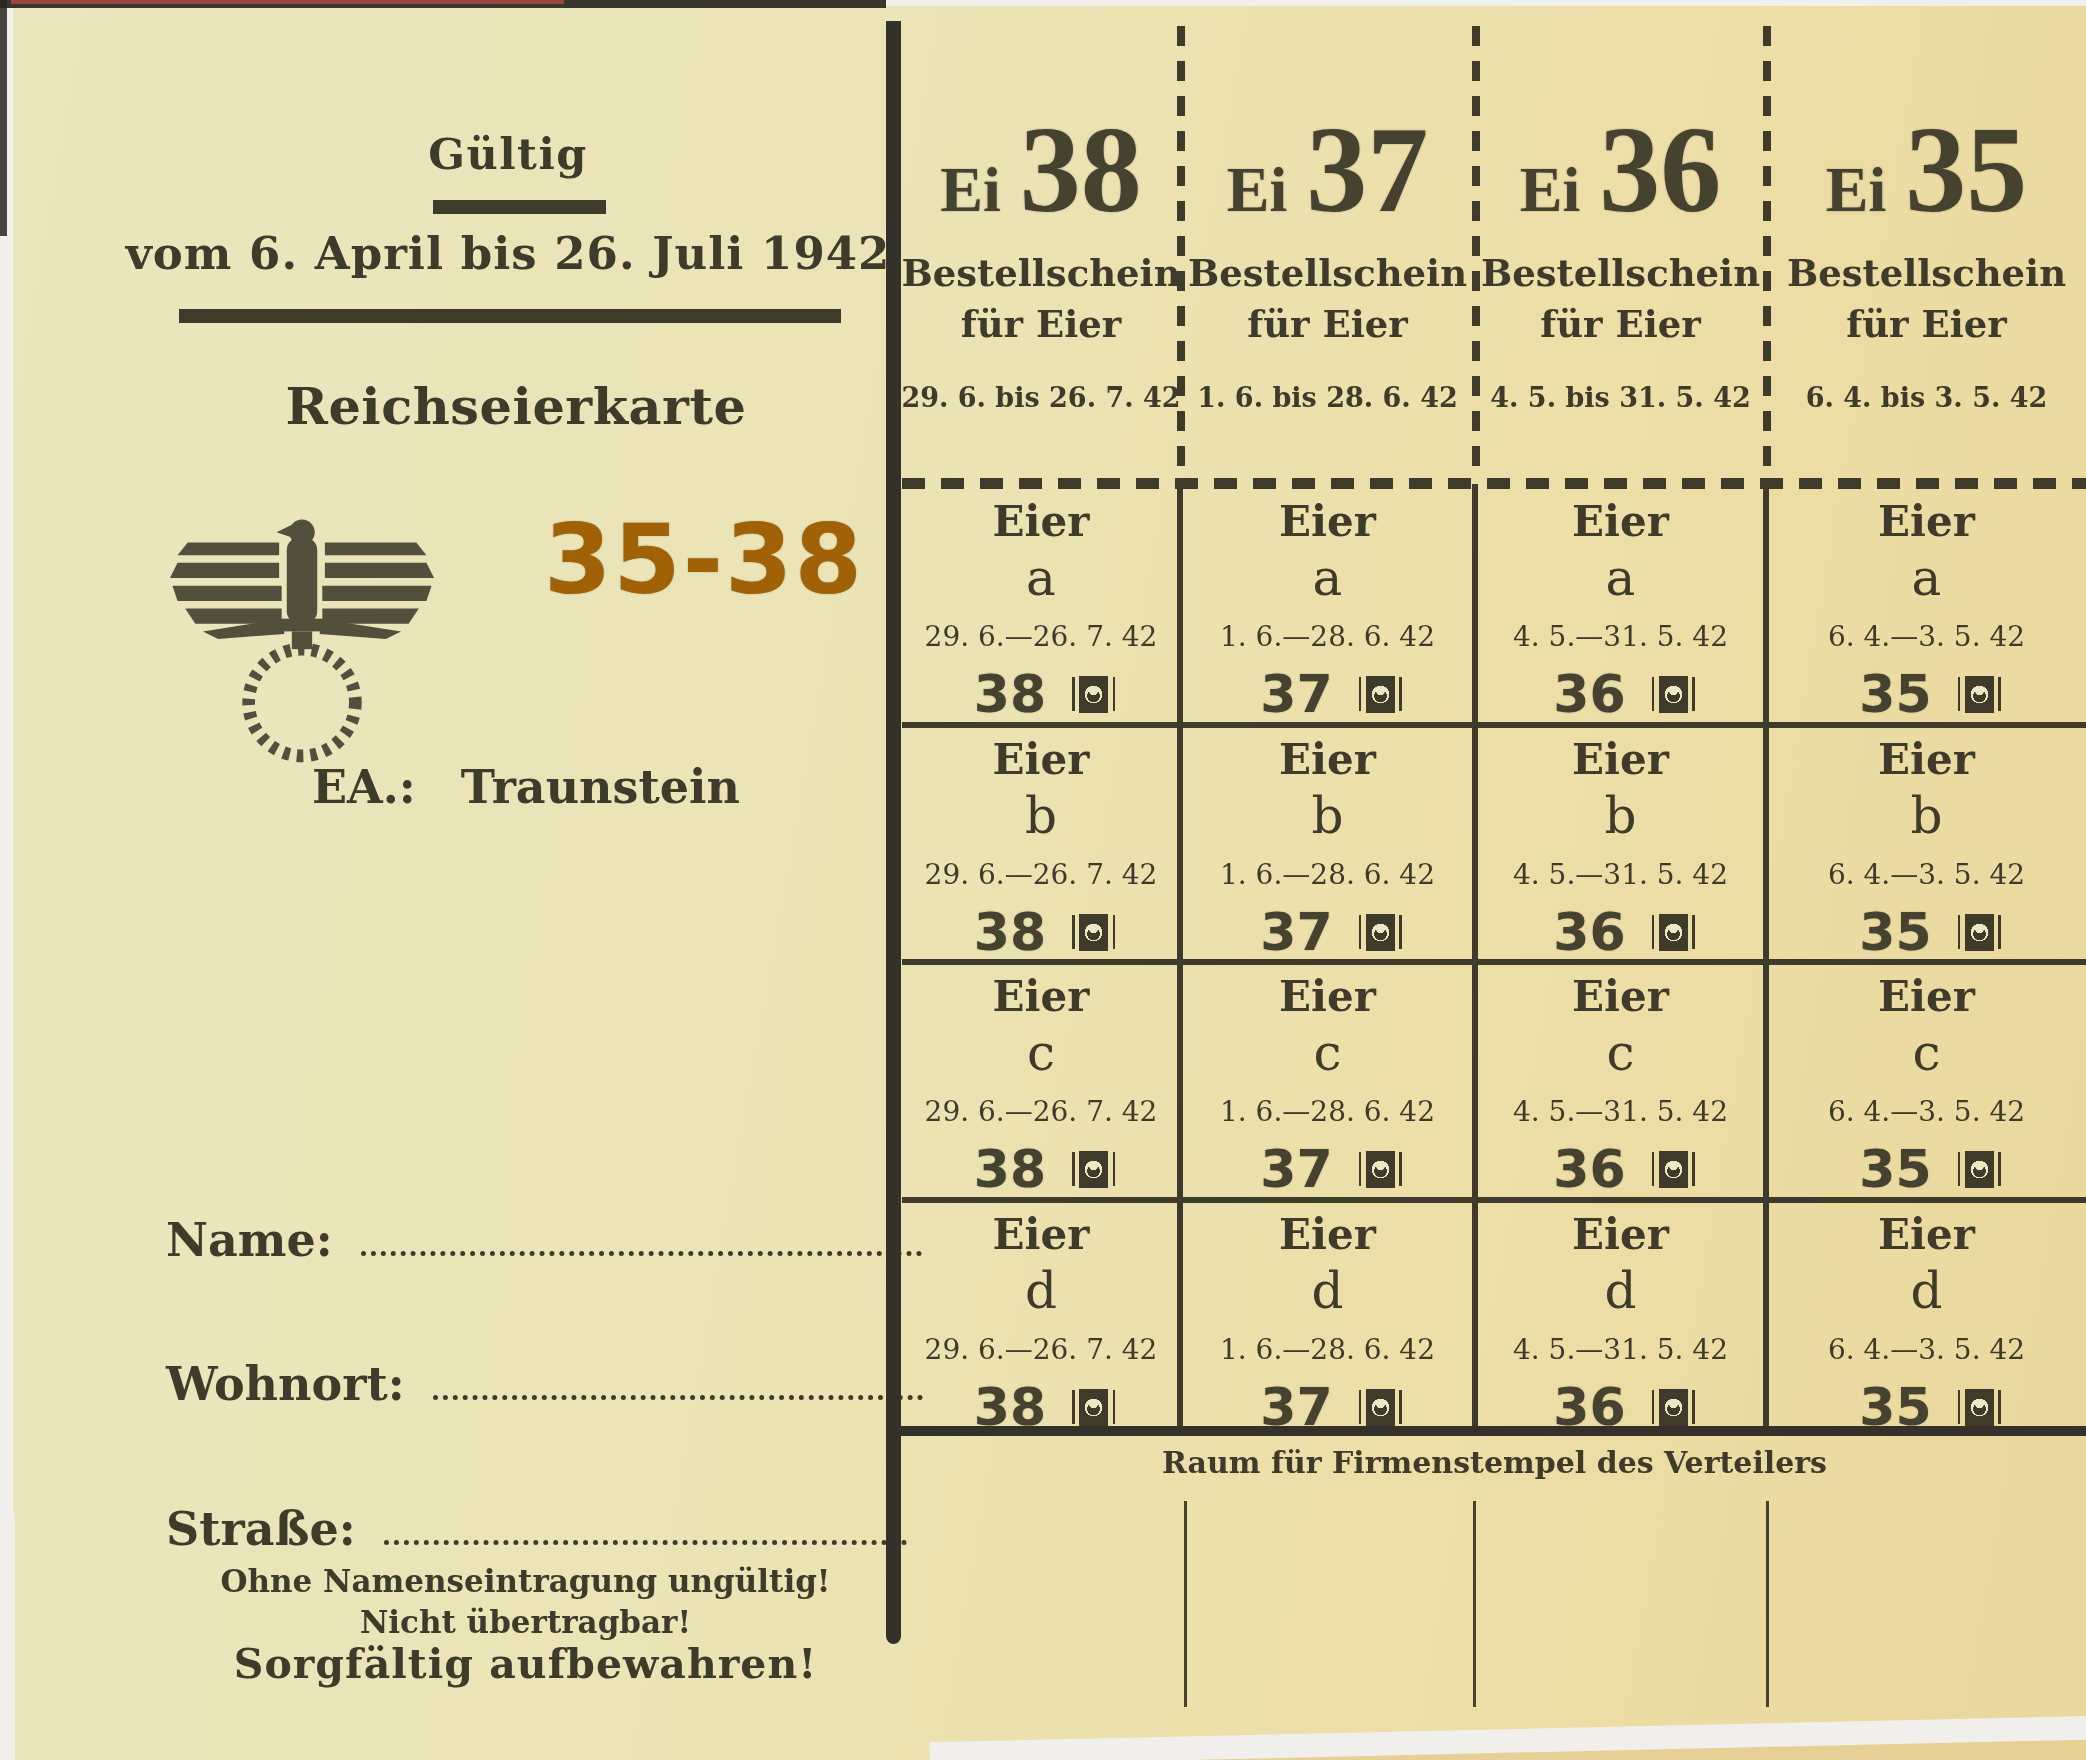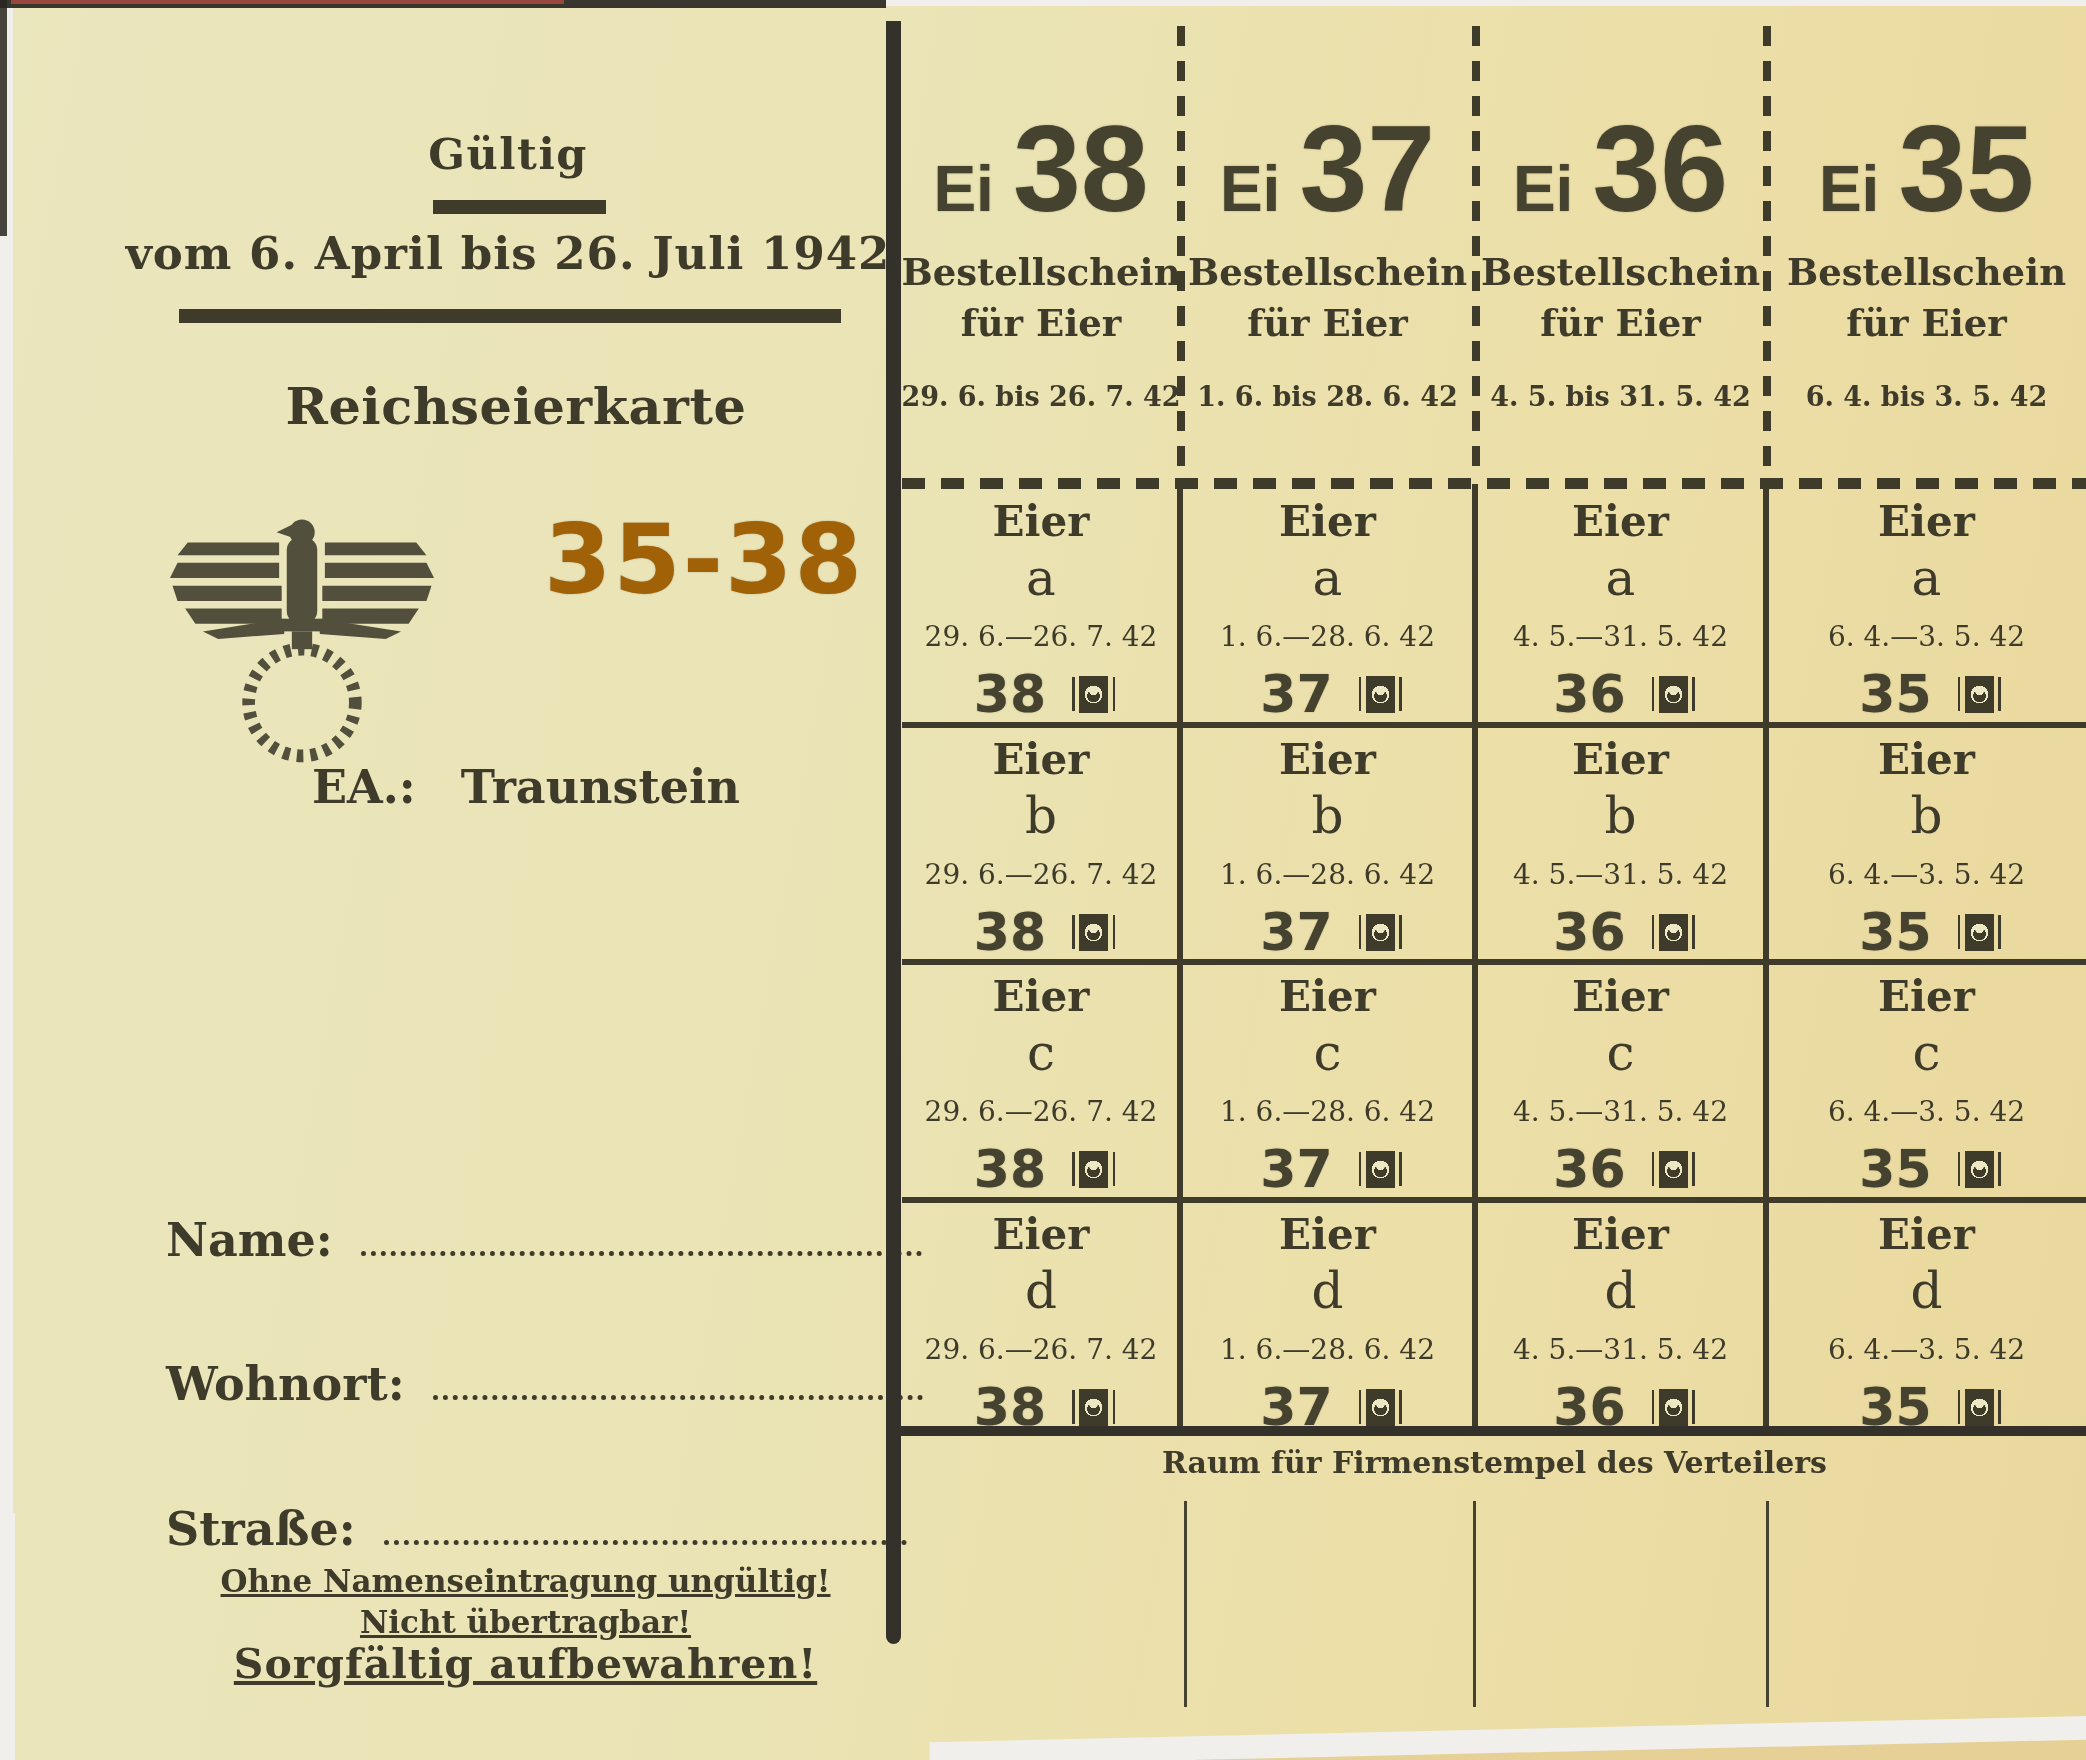--- a/index.html
+++ b/index.html
@@ -38,36 +38,36 @@
   .issuing-office{left:312px;top:760px;width:427px;font-size:46px;font-weight:bold;white-space:nowrap;}
   .issuing-office .io-label{margin-right:45px;}
   .field{position:absolute;white-space:nowrap;font-size:46px;font-weight:bold;}
   .f-name{left:166px;top:1213px;}
   .f-wohnort{left:166px;top:1357px;}
   .f-strasse{left:166px;top:1502px;}
   .fline{display:inline-block;border-bottom:5px dotted #3e3b2b;height:35px;vertical-align:baseline;}
   .fl-name{width:561px;margin-left:28px;}
   .fl-wohnort{width:490px;margin-left:28px;}
   .fl-strasse{width:523px;margin-left:28px;}
-  .notice{position:absolute;left:181px;width:689px;text-align:center;font-weight:bold;text-decoration:underline;}
+  .notice{position:absolute;left:181px;width:689px;text-align:center;font-weight:bold;}
   .n1{top:1563px;font-size:31px;}
   .n2{top:1604px;font-size:31px;}
   .n3{top:1640px;font-size:41px;letter-spacing:1px;}
   
   .main-divider{left:886px;top:21px;width:15px;height:1623px;background:#34312a;
     border-radius:0 0 8px 8px;}
   .dashH{height:10.6px;background:repeating-linear-gradient(90deg,#3e3b2b 0 23px,rgba(0,0,0,0) 23px 39px);}
   .dashV{width:7.5px;background:repeating-linear-gradient(180deg,#3e3b2b 0 20px,rgba(0,0,0,0) 20px 35px);}
   .solidV{width:5.5px;background:#3e3b2b;}
   .solidH{height:5.5px;background:#3e3b2b;}
   .thickH{height:10px;background:#34312a;}
   .stampV{width:3px;background:#45432f;}
   .hdr-col{position:absolute;top:30px;height:452px;display:flex;flex-direction:column;align-items:center;color:#3e3b2b;}
   .hdr-big{display:flex;align-items:baseline;gap:19px;margin-top:88px;color:#45422f;
-    font-family:Liberation Sans, sans-serif;font-weight:bold;text-shadow:0 0 2px rgba(69,66,47,.4);}
+    font-family:Liberation Serif, serif;font-weight:bold;text-shadow:0 0 2px rgba(69,66,47,.4);}
   .hdr-code{font-size:64px;}
   .hdr-num{font-size:122px;line-height:.85;}
   .hdr-t{font-size:37px;font-weight:bold;line-height:1.38;}
   .hdr-t1{margin-top:21px;}
   .hdr-date{margin-top:32px;font-size:27px;font-weight:bold;white-space:nowrap;}
   .cell{position:absolute;display:flex;flex-direction:column;align-items:center;color:#3e3b2b;}
   .cell-prod{margin-top:13px;font-size:42px;font-weight:bold;}
   .cell-letter{margin-top:7px;font-size:50px;line-height:1;}
   .cell-date{margin-top:17px;font-size:28px;font-weight:normal;white-space:nowrap;}
   .cell-numrow{margin-top:11px;display:flex;align-items:center;gap:33px;}

